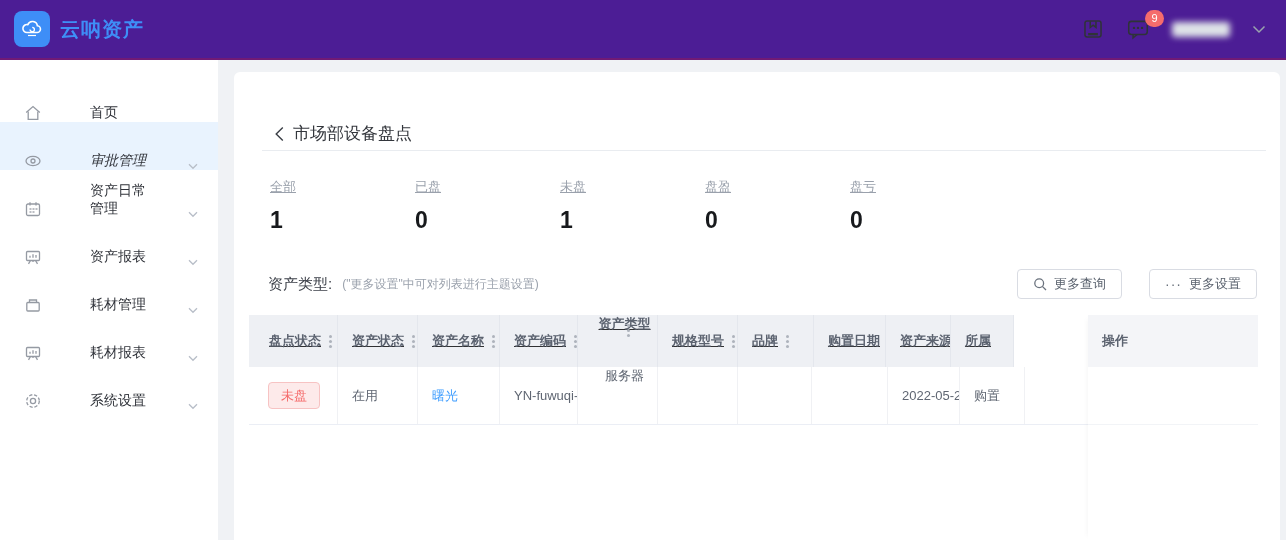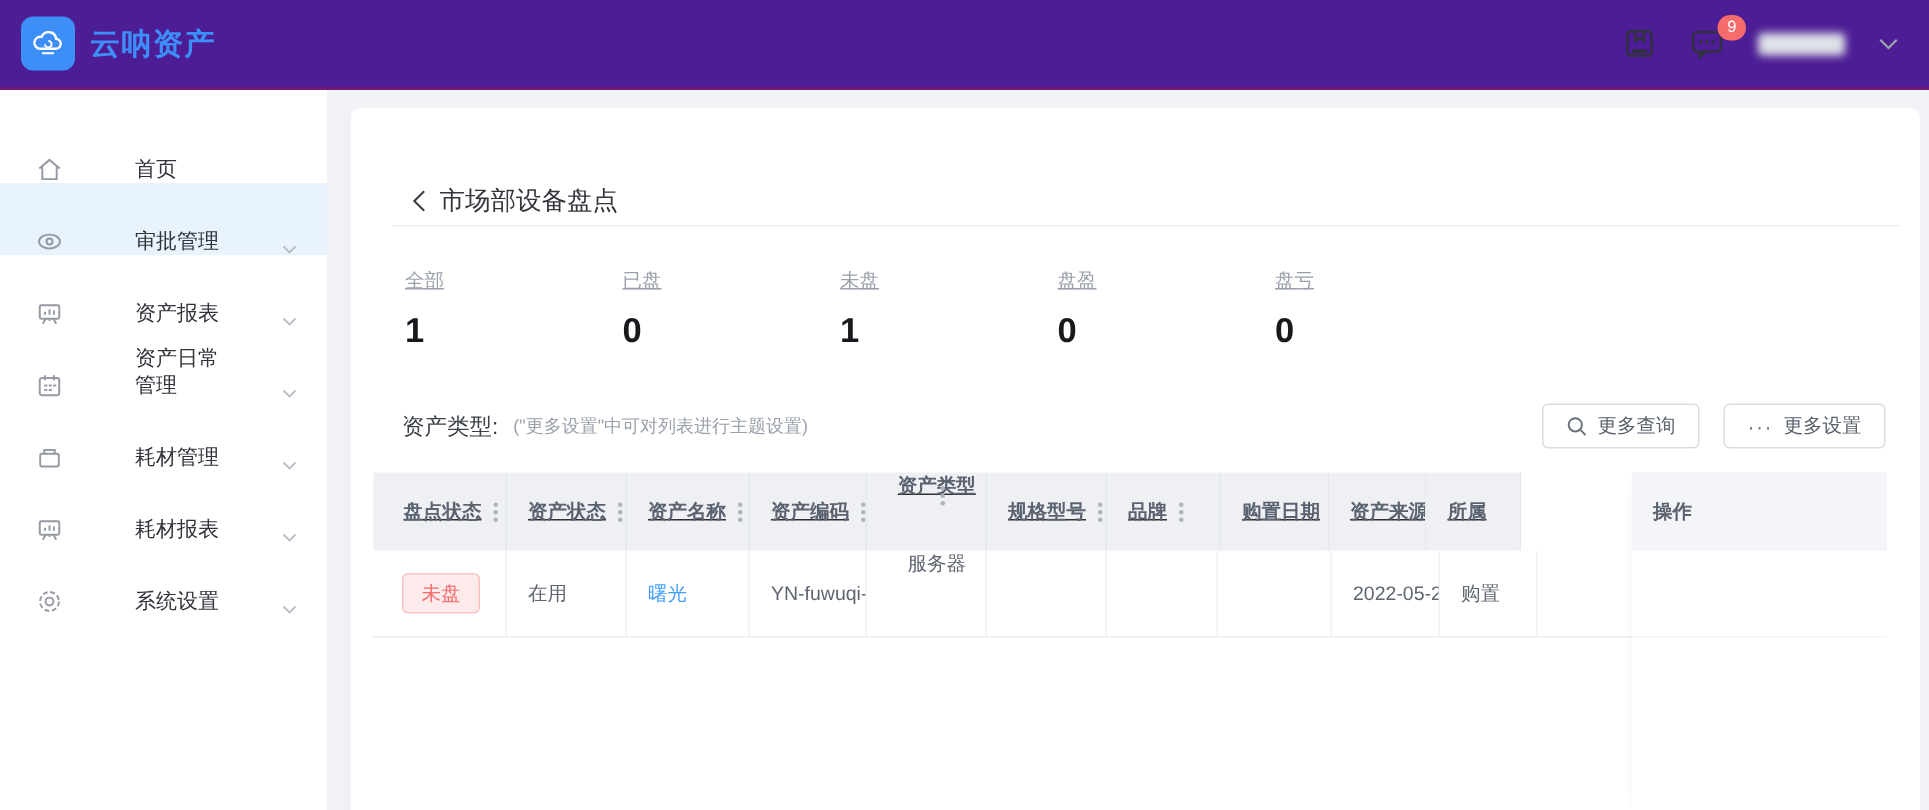--- a/index.html
+++ b/index.html
@@ -17,21 +17,21 @@
   .topbar-right { display:flex; align-items:center; gap:22px; }
   .tb-icon { position:relative; display:inline-flex; color:#2f3338; cursor:pointer; }
   .badge { position:absolute; top:-7px; right:-14px; min-width:19px; height:17px; padding:0 5px;
            background:#f56c6c; border-radius:9px; color:#fff; font-size:11px; line-height:17px; text-align:center; }
   .redacted { width:58px; height:15px; border-radius:3px; background:#dfe3e8; filter:blur(3px); }
   .caret { color:#9aa3ad; display:inline-flex; }
 
   
   .sidebar { position:absolute; left:0; top:60px; width:218px; height:480px; background:#fff; padding-top:14px; }
   .side-item { height:48px; display:flex; align-items:flex-end; padding:0 20px 0 24px; cursor:pointer;gap:36px; }
-  .side-item.active { background:#e9f3fe; }
+  .side-item.active { background:#e9f3fe;font-style:italic; }
   .side-item .s-icon { display:inline-flex; color:#959aa3; margin-right:12px; }
   .side-item .s-label { font-size:14px; color:#30333a; flex:1; }
   .side-item .s-caret { color:#b8bec8; display:inline-flex; }
 
   
   .card { position:absolute; left:234px; top:72px; width:1046px; height:468px; background:#fff; border-radius:6px 6px 0 0; }
   .edge-strip { position:absolute; right:0; top:60px; width:6px; height:480px; background:#f0f2f5; }
 
   .page-title-row { position:absolute; left:40px; top:22px; display:flex; align-items:center; gap:8px;margin-top:28px; }
   .back-ic { display:inline-flex; color:#3a3e45; cursor:pointer; }
@@ -41,21 +41,21 @@
   
   .stats { position:absolute; left:36px; top:106px; display:flex; }
   .stat { width:145px; }
   .stat-label { font-size:13px; color:#9aa1ac;text-decoration:underline; }
   .stat-value { margin-top:11px; font-size:23px; font-weight:bold; color:#17191c; }
 
   
   .list-row { position:absolute; left:34px; top:196px; right:23px; height:32px; display:flex; align-items:center; }
   .list-title { font-size:15px; color:#3c4049; }
   .list-hint { font-size:12px; color:#9aa1ac; margin-left:10px; }
-  .list-actions { margin-left:auto; display:flex; gap:16px; }
+  .list-actions { margin-left:auto; display:flex; gap:27px; }
   .btn { height:30px; padding:0 15px; background:#fff; border:1px solid #d9dce3; border-radius:4px;
          display:inline-flex; align-items:center; gap:7px; font-size:13px; color:#5a626e; cursor:pointer; }
   .btn .b-icon { display:inline-flex; color:#6a727d; }
   .dots-h { font-size:14px; letter-spacing:1px; color:#6a727d; line-height:1; }
 
   
   .table-wrap { position:absolute; left:15px; top:243px; width:1009px; height:225px; background:#fff; }
   .thead { display:flex; width:839px; height:52px;text-decoration:underline; }
   .th { background:#eef0f4; border-right:1px solid #e4e7ed; display:flex; align-items:center;
         padding-left:14px; font-size:13px; font-weight:bold; color:#5c6370; white-space:nowrap; overflow:hidden; cursor:pointer; }
@@ -144,49 +144,49 @@
         <svg width="10" height="7" viewBox="0 0 10 7" fill="none" stroke="currentColor" stroke-width="1.3">
             <path d="M1 1.3 L5 5.3 L9 1.3"></path>
           </svg>
         </span>
     </div>
 
 
     <div class="side-item">
       <span class="s-icon">
         <svg width="18" height="18" viewBox="0 0 18 18" fill="none" stroke="currentColor" stroke-width="1.3">
-          <rect x="2.5" y="3.5" width="13" height="9" rx="1"></rect>
-          <line x1="6" y1="9.8" x2="6" y2="7.8"></line>
-            <line x1="9" y1="9.8" x2="9" y2="6.2"></line>
-            <line x1="12" y1="9.8" x2="12" y2="7"></line>
-          <path d="M6.5 12.5 L4.5 15.8 M11.5 12.5 L13.5 15.8 M9 12.5 V14"></path>
-        </svg>
-        </span>
-      <span class="s-label">资产报表</span>
-      <span class="s-caret">
-        <svg width="10" height="7" viewBox="0 0 10 7" fill="none" stroke="currentColor" stroke-width="1.3">
-            <path d="M1 1.3 L5 5.3 L9 1.3"></path>
-          </svg>
-        </span>
-    </div>
-
-    <div class="side-item">
-      <span class="s-icon">
-        <svg width="18" height="18" viewBox="0 0 18 18" fill="none" stroke="currentColor" stroke-width="1.3">
           <rect x="2.5" y="4" width="13" height="11.5" rx="1.5"></rect>
           <line x1="6" y1="2.2" x2="6" y2="5.5"></line>
             <line x1="12" y1="2.2" x2="12" y2="5.5"></line>
           <line x1="5.5" y1="9" x2="7.5" y2="9"></line>
             <line x1="8.5" y1="9" x2="10.5" y2="9"></line>
             <line x1="11.5" y1="9" x2="13.5" y2="9"></line>
           <line x1="5.5" y1="12" x2="7.5" y2="12"></line>
             <line x1="8.5" y1="12" x2="10.5" y2="12"></line>
         </svg>
         </span>
       <span class="s-label">资产日常管理</span>
+      <span class="s-caret">
+        <svg width="10" height="7" viewBox="0 0 10 7" fill="none" stroke="currentColor" stroke-width="1.3">
+            <path d="M1 1.3 L5 5.3 L9 1.3"></path>
+          </svg>
+        </span>
+    </div>
+
+    <div class="side-item">
+      <span class="s-icon">
+        <svg width="18" height="18" viewBox="0 0 18 18" fill="none" stroke="currentColor" stroke-width="1.3">
+          <rect x="2.5" y="3.5" width="13" height="9" rx="1"></rect>
+          <line x1="6" y1="9.8" x2="6" y2="7.8"></line>
+            <line x1="9" y1="9.8" x2="9" y2="6.2"></line>
+            <line x1="12" y1="9.8" x2="12" y2="7"></line>
+          <path d="M6.5 12.5 L4.5 15.8 M11.5 12.5 L13.5 15.8 M9 12.5 V14"></path>
+        </svg>
+        </span>
+      <span class="s-label">资产报表</span>
       <span class="s-caret">
         <svg width="10" height="7" viewBox="0 0 10 7" fill="none" stroke="currentColor" stroke-width="1.3">
             <path d="M1 1.3 L5 5.3 L9 1.3"></path>
           </svg>
         </span>
     </div>
 
     <div class="side-item">
       <span class="s-icon">
         <svg width="18" height="18" viewBox="0 0 18 18" fill="none" stroke="currentColor" stroke-width="1.3">

